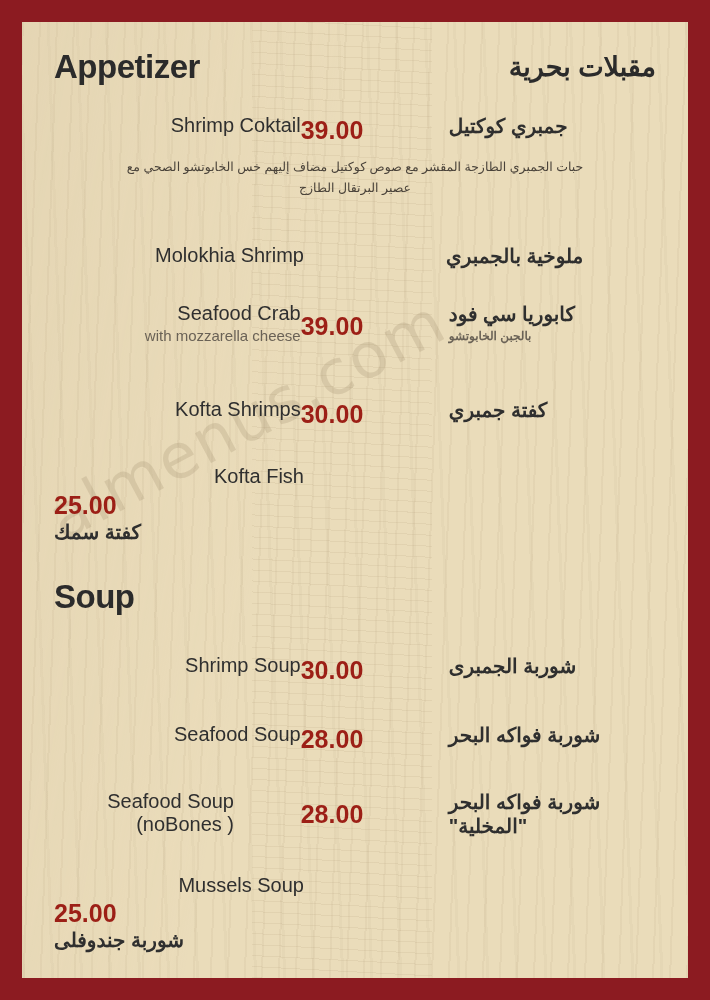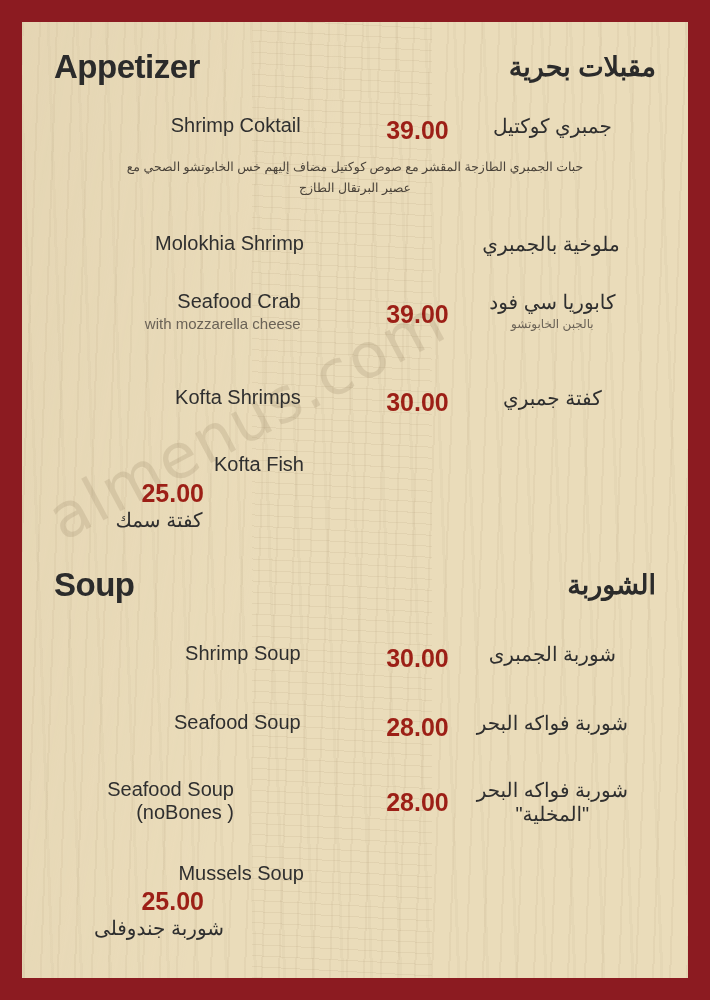--- a/index.html
+++ b/index.html
@@ -97,30 +97,31 @@
     color: #2f2f2f;
     line-height: 1.18;
   }
   .sub-en {
     font-size: 15px;
     color: #6a6256;
     margin-top: 2px;
   }
   .col-price {
     width: 150px;
-    text-align: right;
+    text-align: left;
     font-size: 25px;
     font-weight: bold;
     color: #9c1f16;
     padding-top: 2px;
   }
   .col-ar {
     width: 210px;
-    text-align: center;
+    text-align: left;
     direction: rtl;
+    font-weight: bold;
   }
   .name-ar {
     font-size: 20px;
     color: #2f2f2f;
     line-height: 1.2;
   }
   .sub-ar {
     font-size: 12px;
     color: #6a6256;
     margin-top: 3px;
@@ -157,21 +158,21 @@
           <div class="name-en">Shrimp Coktail</div>
         </div>
         <div class="col-price">39.00</div>
         <div class="col-ar">
           <div class="name-ar">جمبري كوكتيل</div>
         </div>
       </div>
 
       <div class="desc-ar">حبات الجمبري الطازجة المقشر مع صوص كوكتيل مضاف إليهم خس الخابوتشو الصحي مع عصير البرتقال الطازج</div>
 
-      <div class="item" style="margin-top:32px;">
+      <div class="item" style="margin-top:44px;">
         <div class="col-en">
           <div class="name-en">Molokhia Shrimp</div>
         </div>
         <div class="col-ar">
           <div class="name-ar">ملوخية بالجمبري</div>
         </div>
       </div>
 
       <div class="item" style="margin-top:34px;">
         <div class="col-en">
@@ -202,21 +203,20 @@
         <div class="col-price">25.00</div>
         <div class="col-ar">
           <div class="name-ar">كفتة سمك</div>
         </div>
       </div>
 
     </div>
 
     <div class="section-head soup-head" style="margin-top:34px;">
       <div class="section-title-en">Soup</div>
-      <div class="section-title-ar">الشوربة</div>
     </div>
 
     <div class="items">
 
       <div class="item" style="margin-top:38px;">
         <div class="col-en">
           <div class="name-en">Shrimp Soup</div>
         </div>
         <div class="col-price">30.00</div>
         <div class="col-ar">

